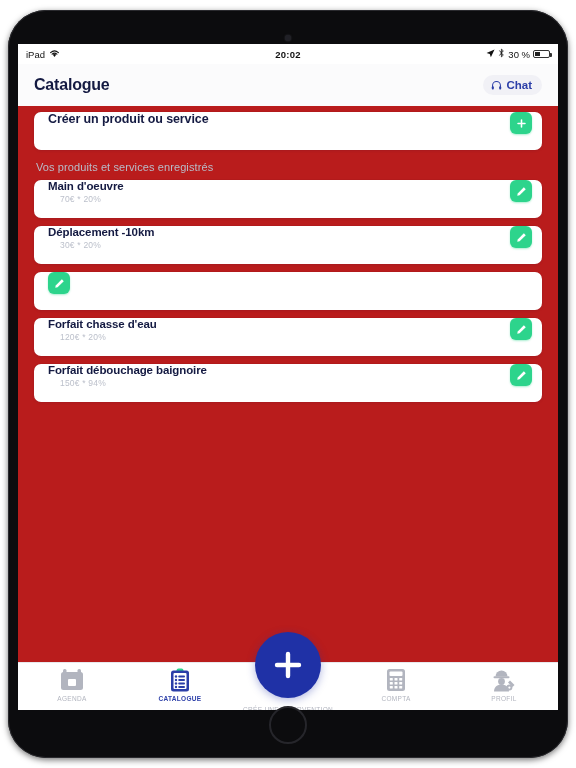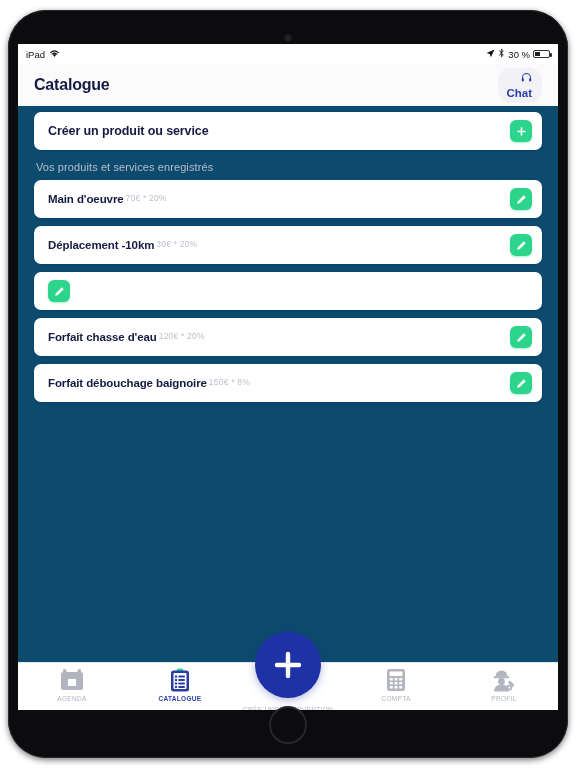--- a/index.html
+++ b/index.html
@@ -73,21 +73,21 @@
     width: 2px; height: 4px; background: #333; border-radius: 0 1px 1px 0;
   }
   .battery-fill {
     position: absolute; left: 1px; top: 1px; bottom: 1px;
     width: 30%; background: #222;
   }
 
   
   #app {
     position: absolute; top: 20px; left: 0; right: 0; bottom: 0;
-    background: #0c4a6e;
+    background: #b91c1c;
     display: flex; flex-direction: column;
   }
 
   #header {
     height: 42px;
     display: flex; align-items: center; justify-content: space-between;
     padding: 0 16px;
     background: #fbfbfc;
   }
   #page-title {
@@ -95,35 +95,34 @@
     letter-spacing: -.2px;
   }
   #chat-button {
     display: flex; align-items: flex-end; gap: 4px;
     background: #f1f1f6;
     border-radius: 13px;
     padding: 4px 10px 4px 8px;
     color: #2b3ea8;
     font-size: 11.5px; font-weight: bold;
     cursor: pointer;
-    flex-direction: column;
   }
   .headset-icon { display: inline-flex; }
 
   #content {
     flex: 1;
     padding: 0 16px;
     overflow: hidden;
   }
 
   .card {
     background: #ffffff;
     border-radius: 7px;
     box-shadow: 0 1px 3px rgba(20,26,66,.09), 0 0 0 .5px rgba(20,26,66,.04);
-    display: flex; align-items: center; justify-content: space-between;
+    display: flex; justify-content: space-between;
     padding: 0 10px 0 14px;
   }
 
   #create-card {
     height: 38px;
     margin-top: 6px;
   }
   #create-label {
     font-size: 12.5px; font-weight: bold; color: #141a42;
     letter-spacing: -.1px;
@@ -140,27 +139,27 @@
 
   #section-label {
     font-size: 11px;
     color: #b9bcc8;
     margin: 11px 0 7px 2px;
     letter-spacing: .1px;
   }
 
   #product-list { display: flex; flex-direction: column; gap: 8px; }
   .product-card { height: 38px; }
-  .product-text { display: flex; flex-direction: row; gap: 2px; }
+  .product-text { display: flex; flex-direction: column; gap: 2px; }
   .product-name {
     font-size: 11.5px; font-weight: bold; color: #141a42;
     letter-spacing: -.1px;
   }
   .product-price {
-    font-size: 8.5px; color: #bcc0cb; letter-spacing: .2px;
+    font-size: 8.5px; color: #bcc0cb; letter-spacing: .2px; margin-left: 12px;
   }
 
   
   #tabbar {
     height: 48px;
     background: #ffffff;
     border-top: 1px solid #e8e8ec;
     display: flex; align-items: flex-start;
     position: relative;
   }
@@ -206,20 +205,21 @@
       <div id="sb-left">
         <span>iPad</span>
         <span class="wifi-glyph">
           <svg width="11" height="9" viewBox="0 0 11 9">
             <path d="M5.5 8 L7.3 5.6 A3 3 0 0 0 3.7 5.6 Z" fill="#111"></path>
             <path d="M1.6 3.6 A6 6 0 0 1 9.4 3.6" stroke="#111" stroke-width="1.1" fill="none" stroke-linecap="round"></path>
             <path d="M3.1 5.1 A3.8 3.8 0 0 1 7.9 5.1" stroke="#111" stroke-width="1.1" fill="none" stroke-linecap="round"></path>
           </svg>
         </span>
       </div>
+      <div id="sb-center">20:02</div>
       <div id="sb-right">
         <span>
           <svg width="9" height="9" viewBox="0 0 10 10">
               <path d="M9.5 .6 L.6 4.4 L4.2 5.6 L5.4 9.3 Z" fill="#111"></path>
             </svg>
         </span>
         <span>
           <svg width="7" height="10" viewBox="0 0 7 12">
             <path d="M1 3 L5.6 8.6 L3.4 10.6 V1.4 L5.6 3.4 L1 9" stroke="#111" stroke-width="1" fill="none" stroke-linejoin="round"></path>
           </svg>
@@ -298,21 +298,21 @@
               </div>
               <span class="green-btn">
                 <svg width="11" height="11" viewBox="0 0 14 14">
                   <path d="M10 1.6 L12.4 4 L4.6 11.8 L1.6 12.4 L2.2 9.4 Z" fill="#fff"></path>
                 </svg>
               </span>
             </div>
             <div class="card product-card">
               <div class="product-text">
                 <span class="product-name">Forfait débouchage baignoire</span>
-                <span class="product-price">150€ * 8%</span>
+                <span class="product-price">150€ * 94%</span>
               </div>
               <span class="green-btn">
                 <svg width="11" height="11" viewBox="0 0 14 14">
                   <path d="M10 1.6 L12.4 4 L4.6 11.8 L1.6 12.4 L2.2 9.4 Z" fill="#fff"></path>
                 </svg>
               </span>
             </div>
           </div>
 
       </div>

